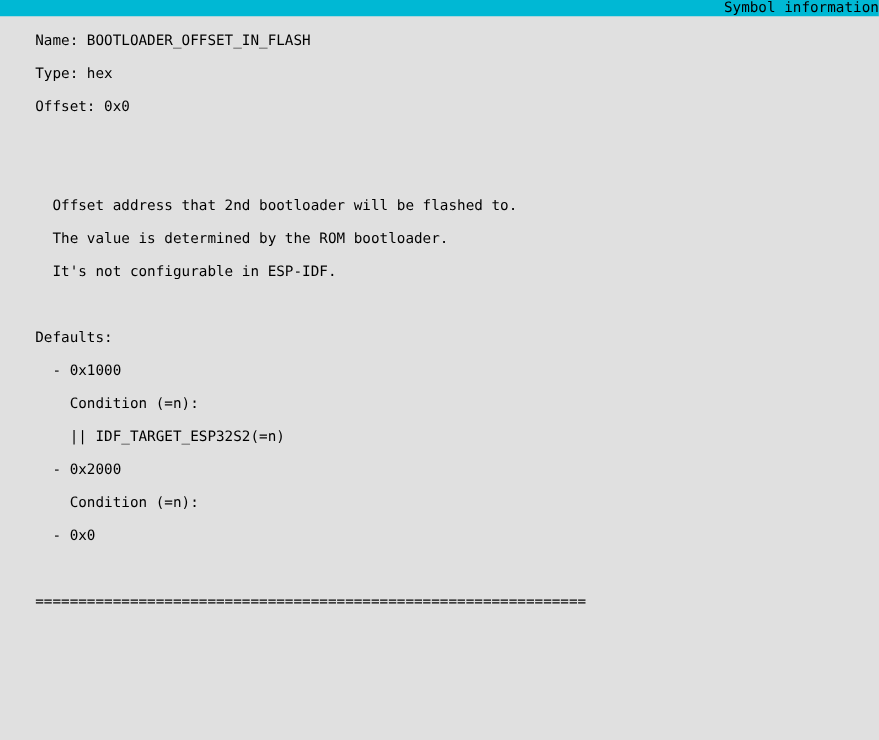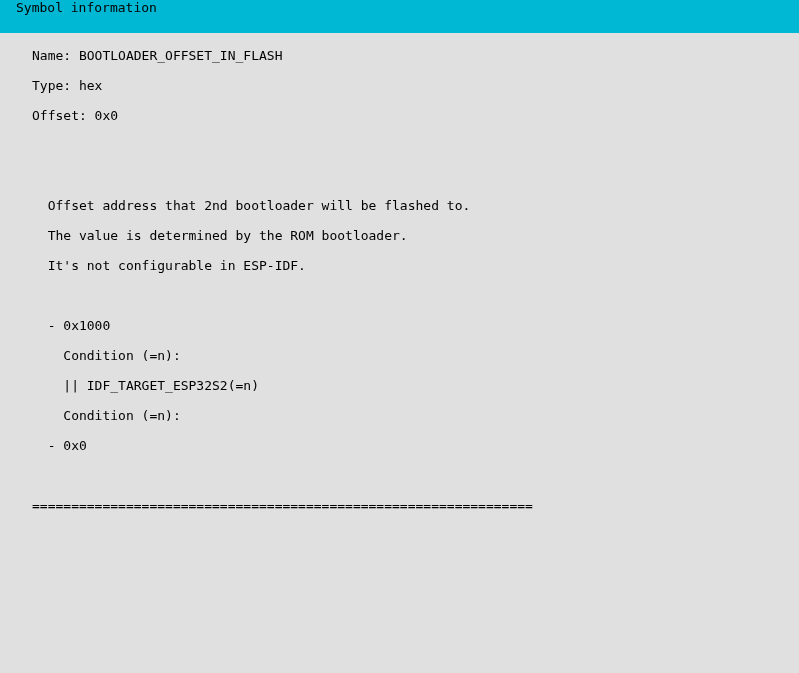--- a/index.html
+++ b/index.html
@@ -9,22 +9,22 @@
     font-family: "DejaVu Sans Mono", "Liberation Mono", Consolas, monospace;
     font-size: 13px;
     line-height: 15px;
     background: #e0e0e0;
     color: #000;
     overflow: hidden;
   }
   .title-bar {
     background: #00b8d4;
     color: #000;
-    text-align: left;
-    height: 33px;
+    text-align: right;
+    height: 15px;
     line-height: 15px;
     font-weight: normal;
     padding-left: 16px;
   }
   .content {
     background: #e0e0e0;
     padding: 0;
     white-space: pre;
     font-family: inherit;
   }
@@ -40,23 +40,25 @@
 <div class="content">
 <div class="line">Name: BOOTLOADER_OFFSET_IN_FLASH</div>
 <div class="line">Type: hex</div>
 <div class="line">Offset: 0x0</div>
 <div class="line">&nbsp;</div>
 <div class="line">&nbsp;</div>
 <div class="line">  Offset address that 2nd bootloader will be flashed to.</div>
 <div class="line">  The value is determined by the ROM bootloader.</div>
 <div class="line">  It's not configurable in ESP-IDF.</div>
 <div class="line">&nbsp;</div>
+<div class="line">Defaults:</div>
 <div class="line">  - 0x1000</div>
 <div class="line">    Condition (=n):</div>
 <div class="line">    || IDF_TARGET_ESP32S2(=n)</div>
+<div class="line">  - 0x2000</div>
 <div class="line">    Condition (=n):</div>
 <div class="line">  - 0x0</div>
 <div class="line">&nbsp;</div>
 <div class="line">================================================================</div>
 
 
 
 
 
 

